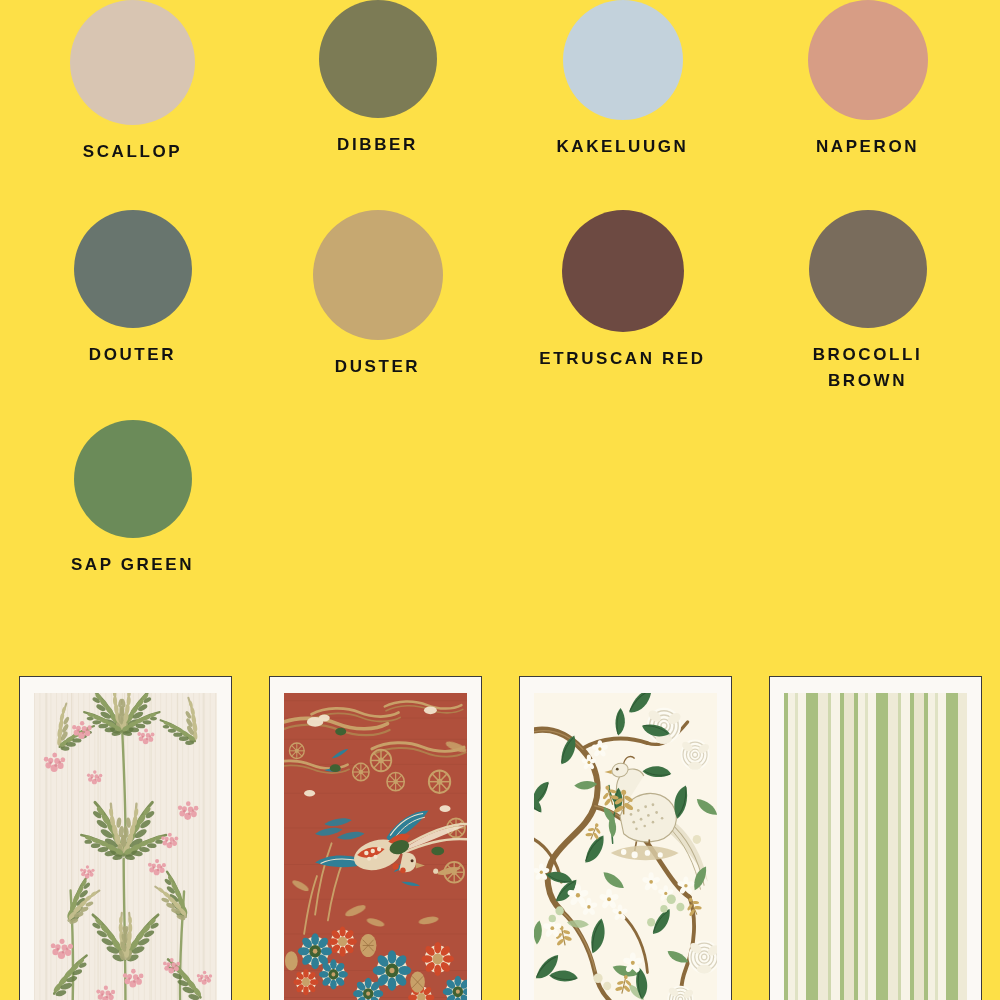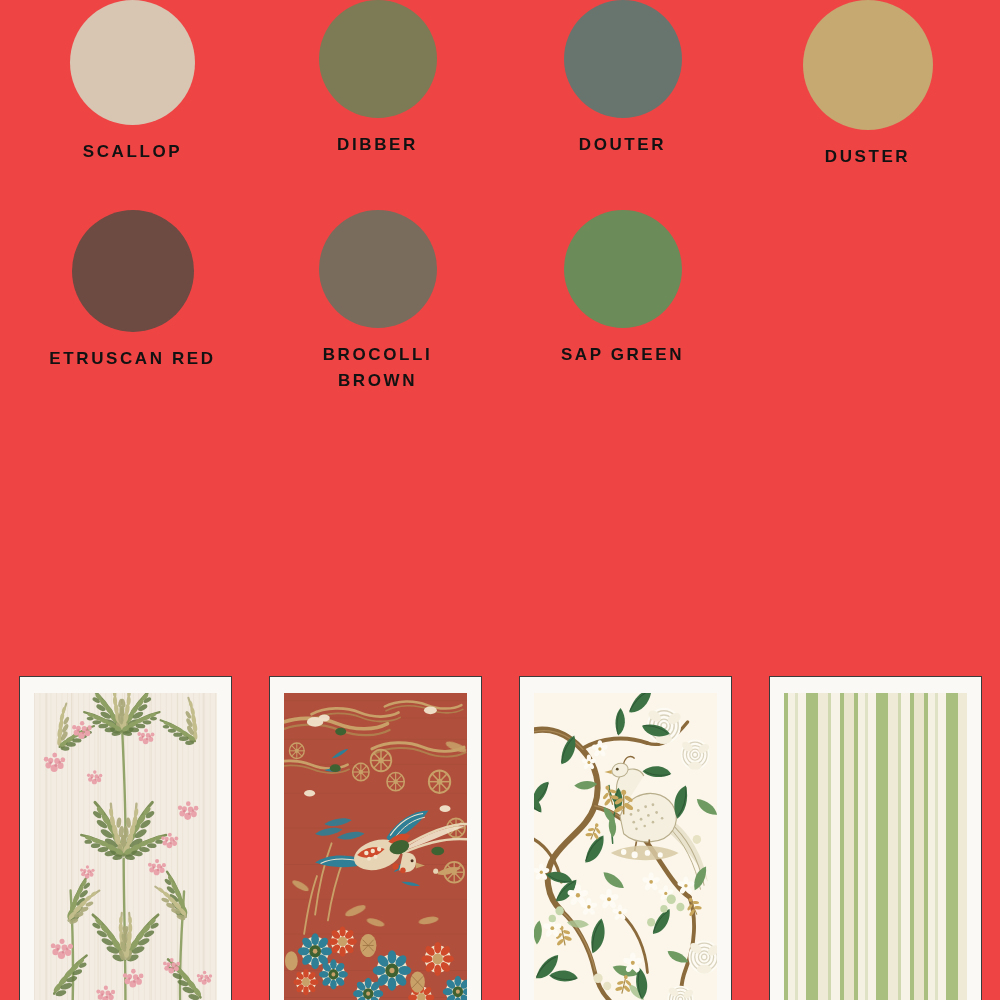--- a/index.html
+++ b/index.html
@@ -136,37 +136,45 @@
       #a8bf80 56px,  #a8bf80 60px,
       #e9e5cd 60px,  #e9e5cd 70px
     );
   }
 
   svg.pattern-svg { display: block; width: 100%; height: 100%; }
 </style>
 </head>
 <body style="background: rgb(242, 239, 233);">
 
-<div id="board" style="background: #ef4444;">
+<div id="board" style="background: #fde047;">
 
   <div class="swatch-grid">
 
     <div class="swatch">
       <div class="dot" style="background: rgb(216, 197, 178); width: 125px; height: 125px;"></div>
       <div class="swatch-label">SCALLOP</div>
     </div>
 
     <div class="swatch">
       <div class="dot" style="background: rgb(124, 123, 85); width: 118px; height: 118px;"></div>
       <div class="swatch-label">DIBBER</div>
     </div>
 
 
-
-
+    <div class="swatch">
+      <div class="dot" style="background: rgb(195, 210, 220); width: 120px; height: 120px;"></div>
+      <div class="swatch-label">KAKELUUGN</div>
+    </div>
+
+
+    <div class="swatch">
+      <div class="dot" style="background: rgb(215, 157, 133); width: 120px; height: 120px;"></div>
+      <div class="swatch-label">NAPERON</div>
+    </div>
 
 
     <div class="swatch">
       <div class="dot" style="background: rgb(104, 117, 110); width: 118px; height: 118px;"></div>
       <div class="swatch-label">DOUTER</div>
     </div>
 
     <div class="swatch">
       <div class="dot" style="background: rgb(198, 168, 113); width: 130px; height: 130px;"></div>
       <div class="swatch-label">DUSTER</div>

